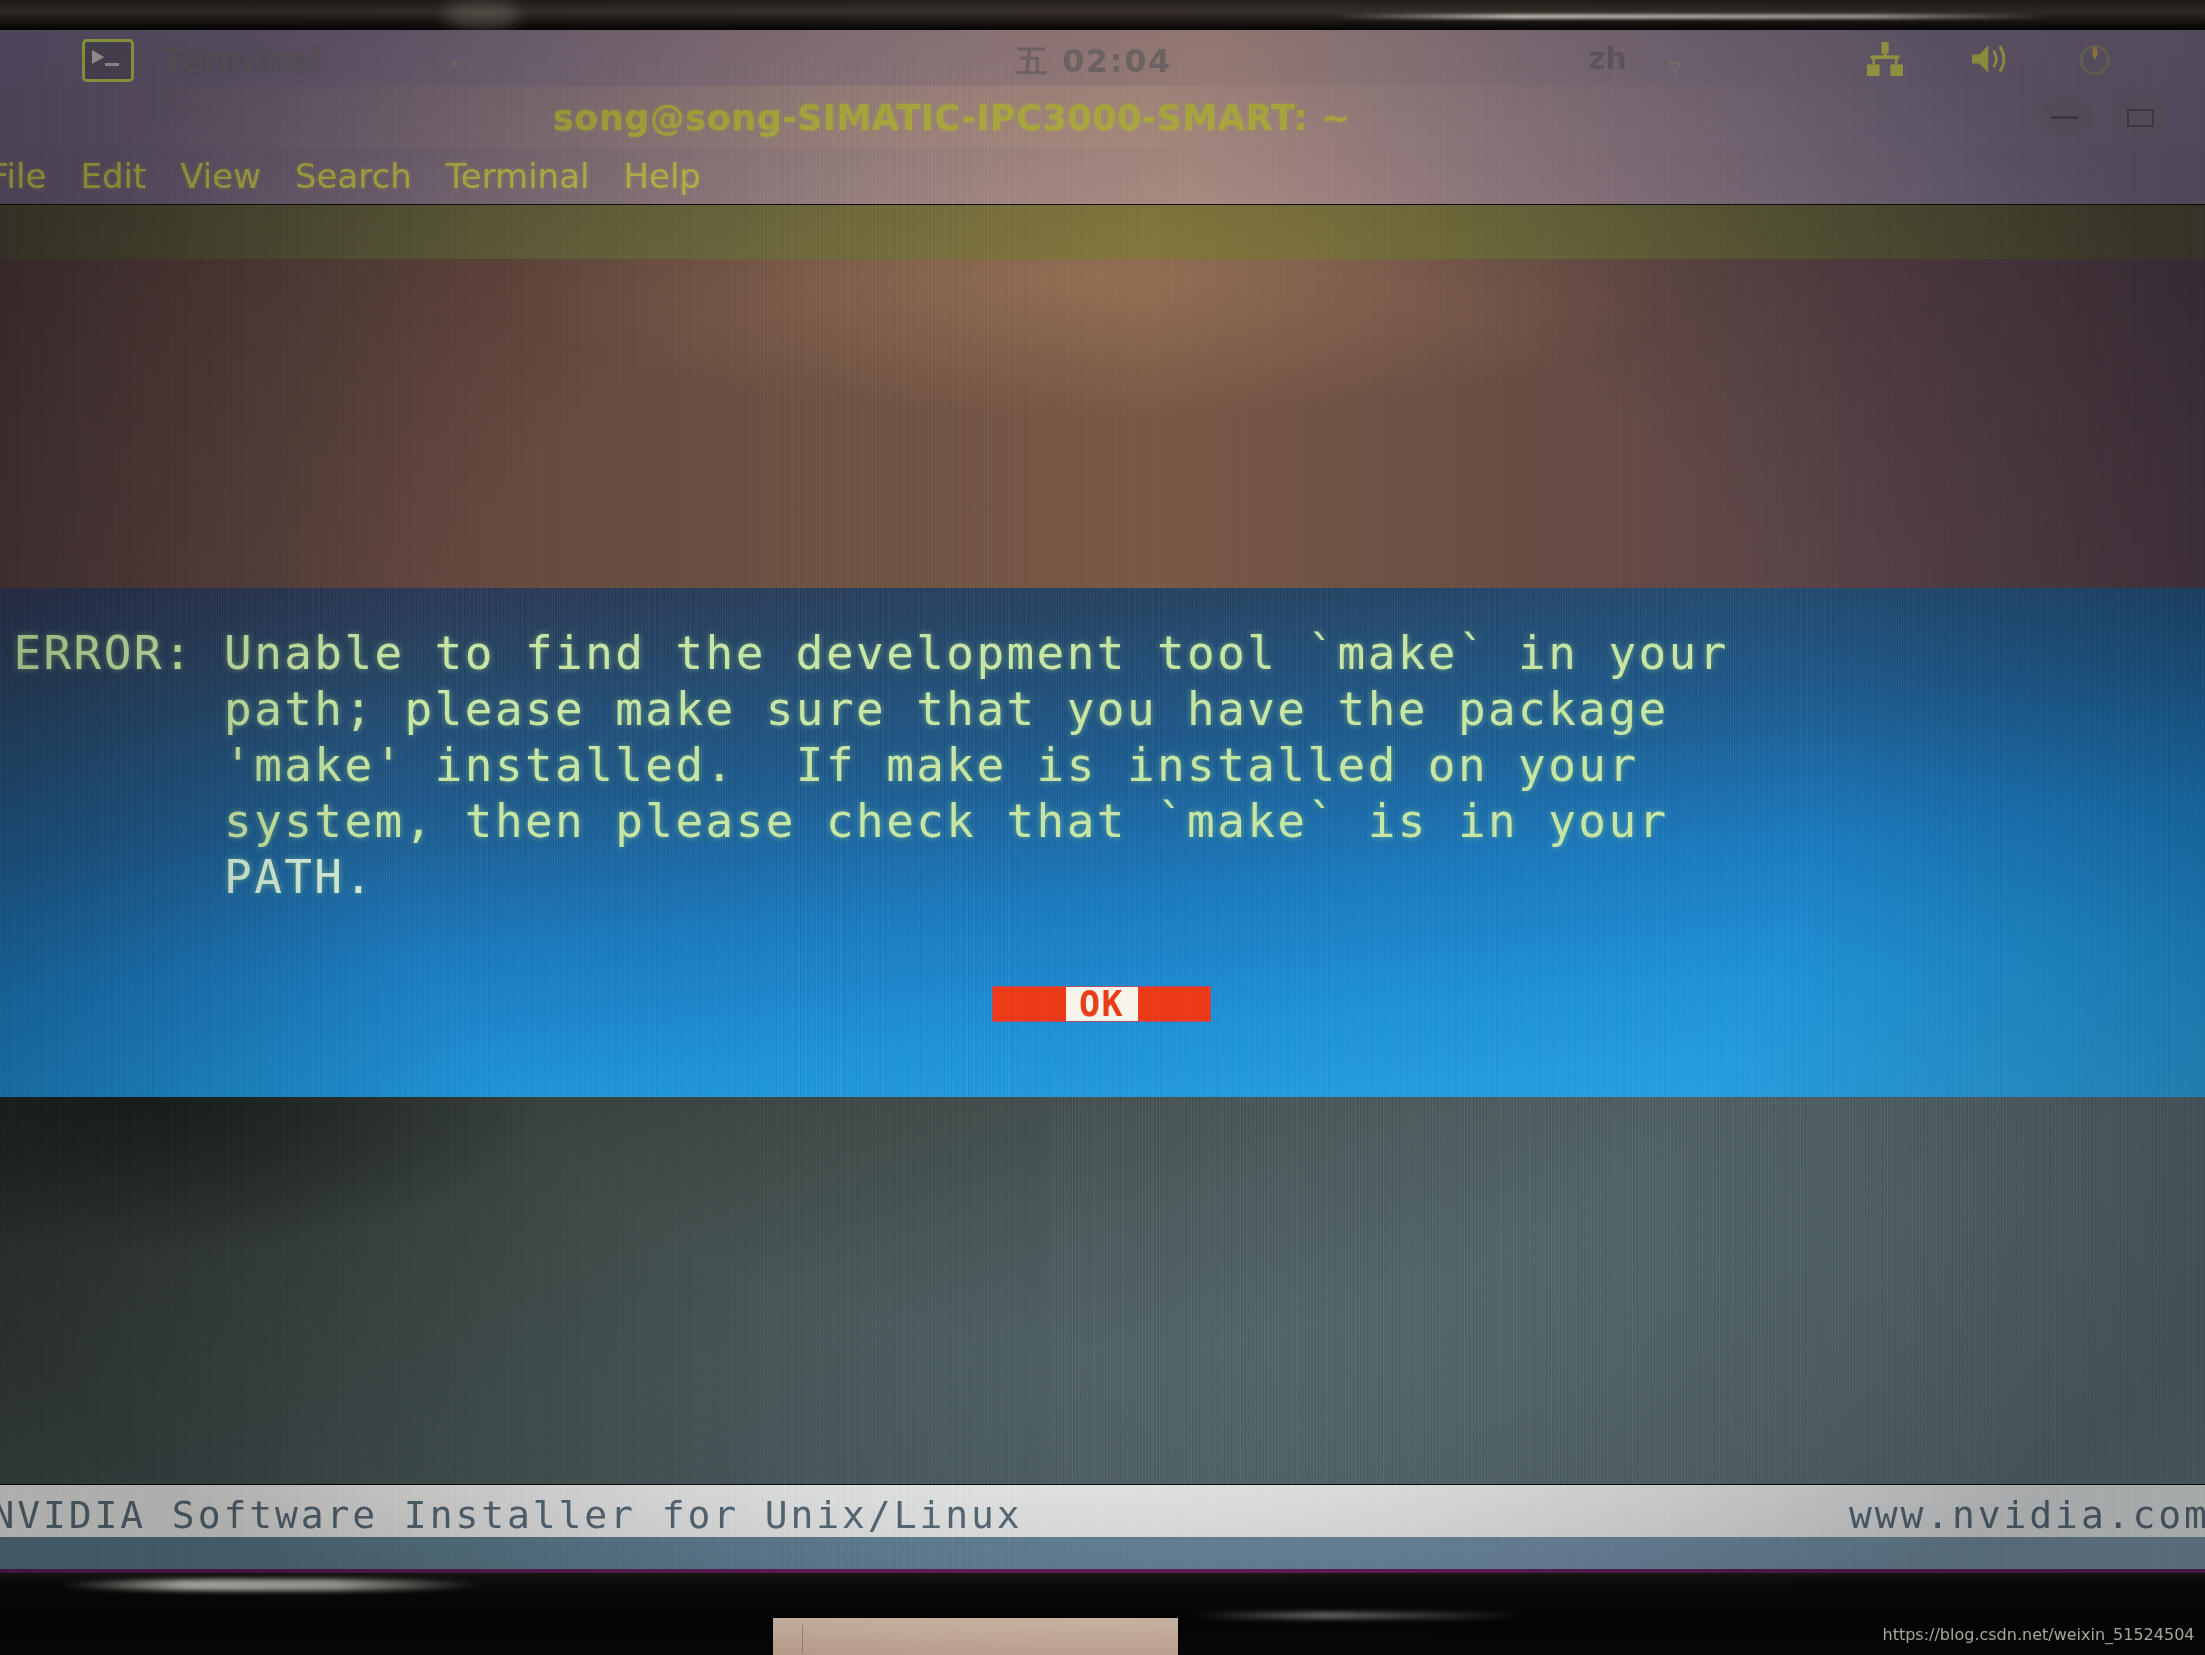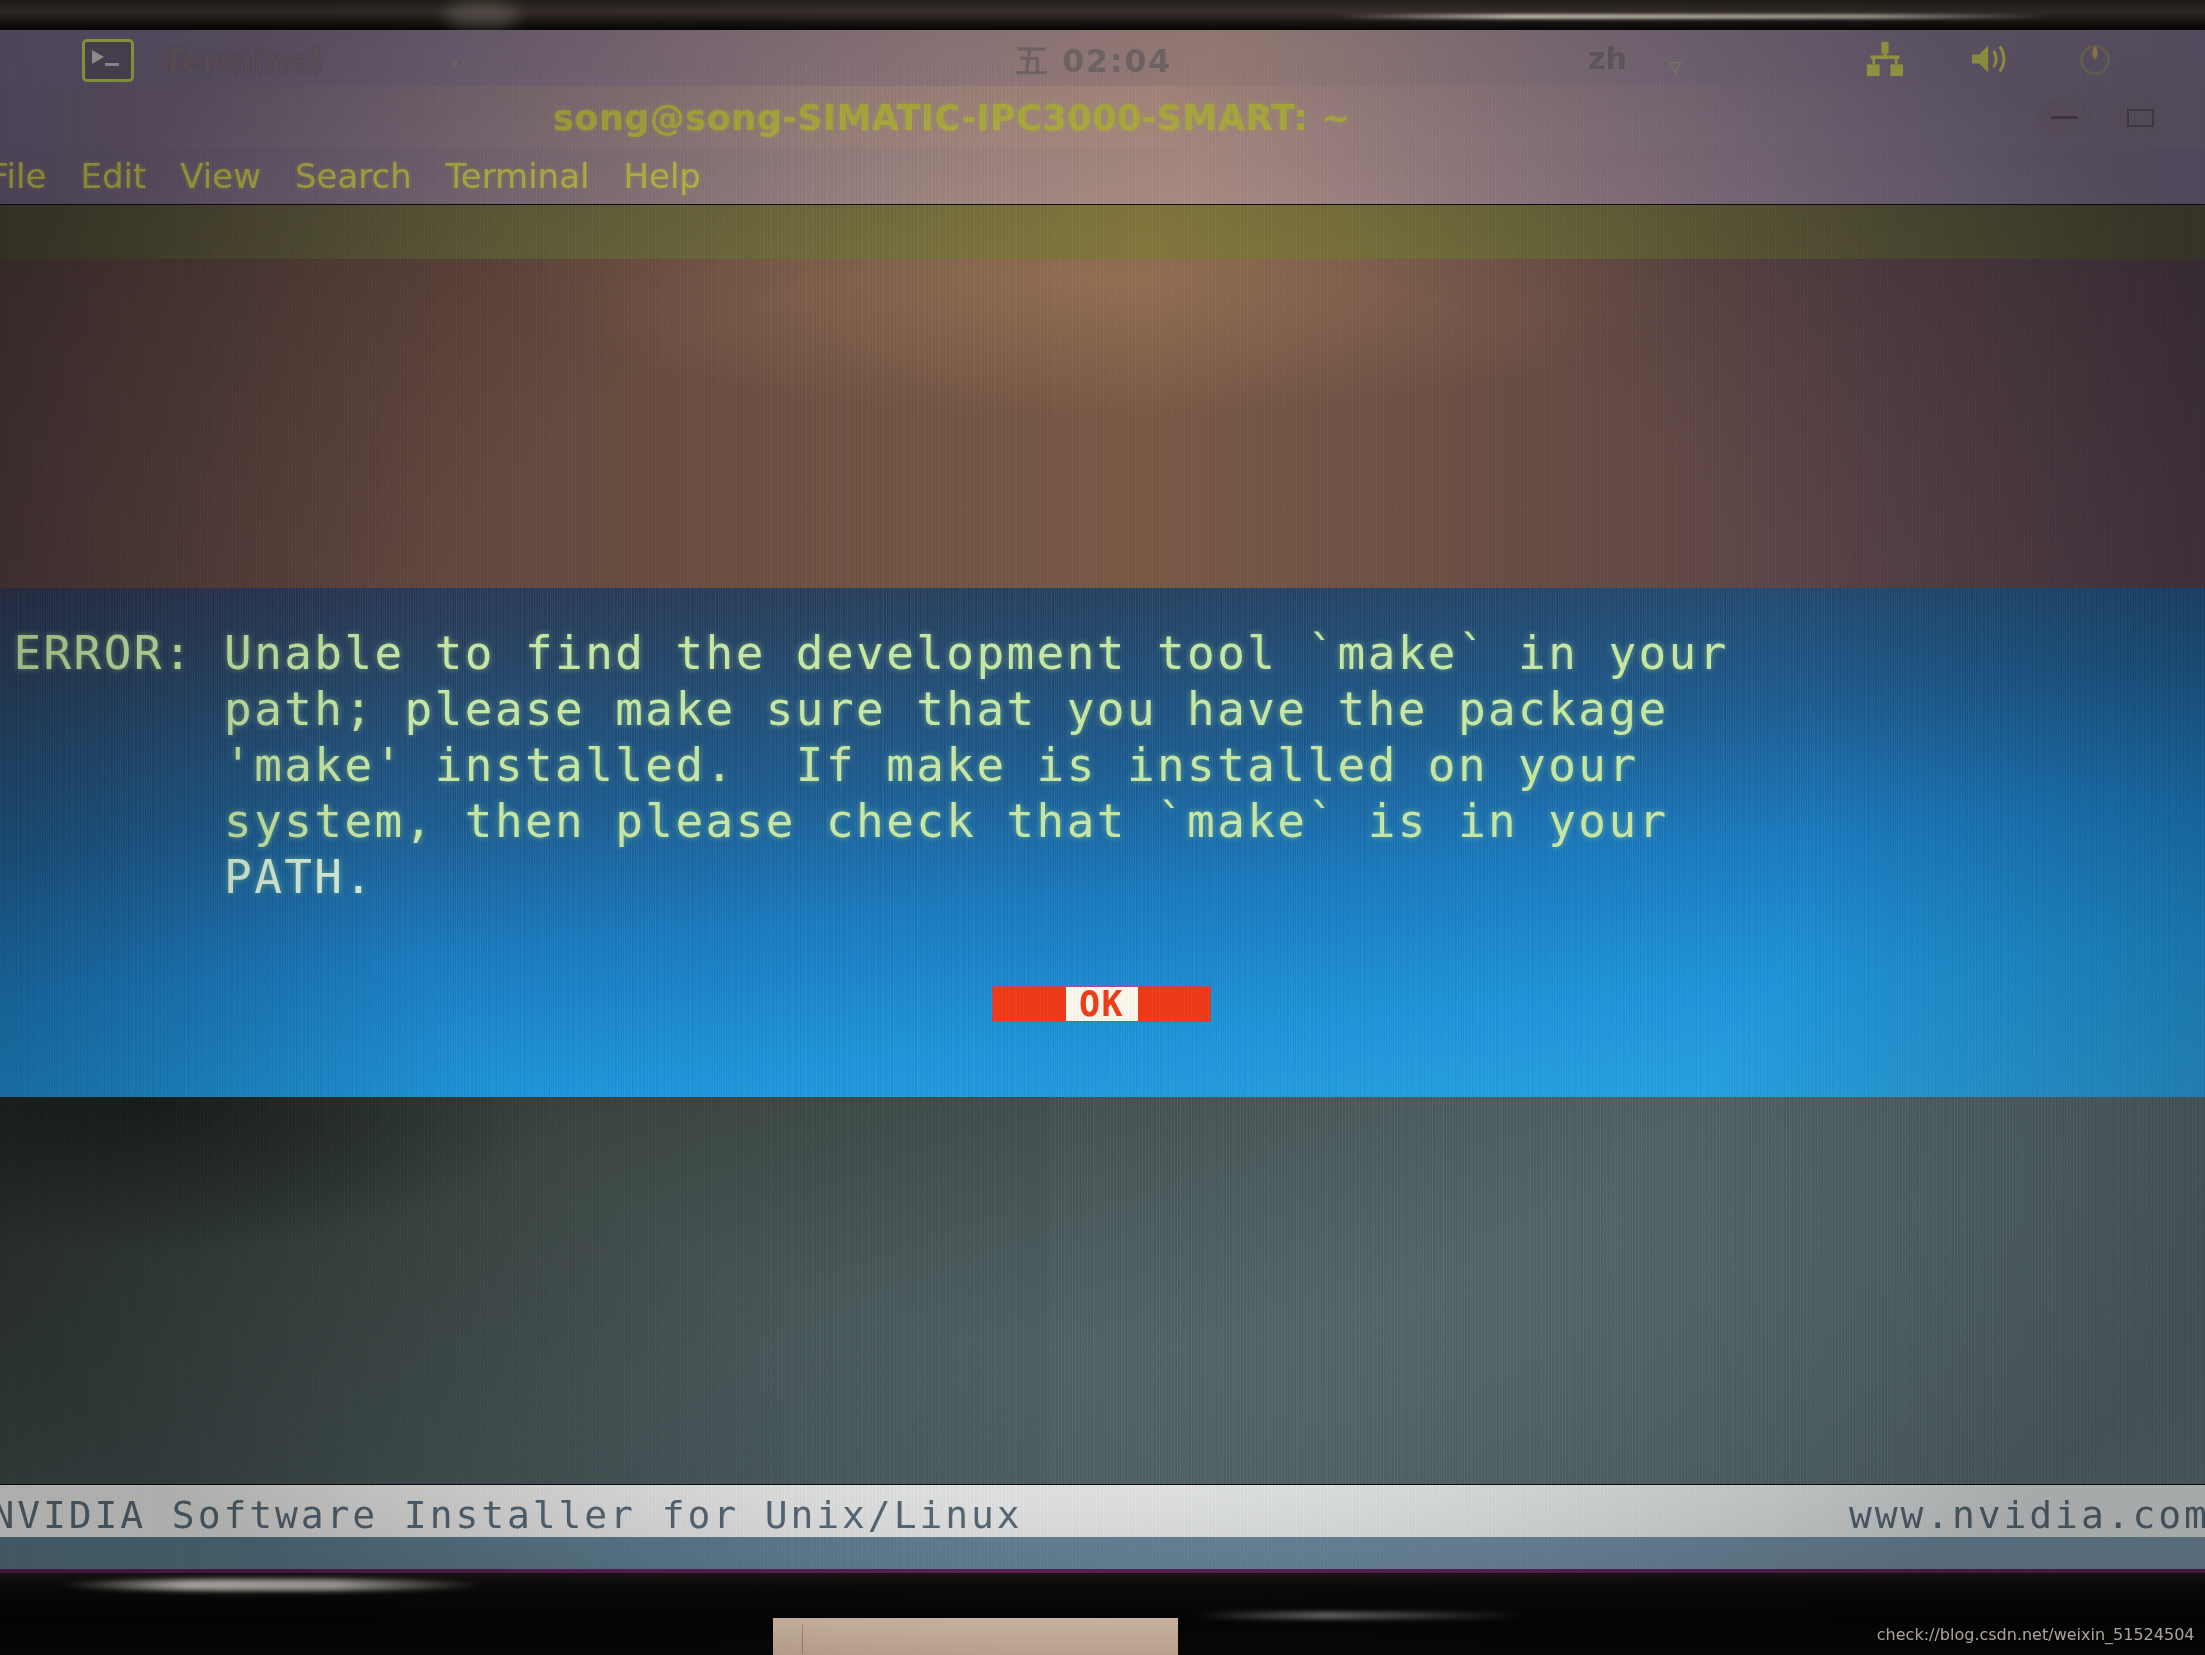--- a/index.html
+++ b/index.html
@@ -244,15 +244,15 @@
     <div class="moire"></div>
   </div>
 
   <div class="bezel-bottom"></div>
   <div class="bezel-bottom-gloss"></div>
   <div class="bezel-bottom-gloss2"></div>
   <div class="paper-note"></div>
 
   <div class="vignette"></div>
 
-  <div class="watermark">check://blog.csdn.net/weixin_51524504</div>
+  <div class="watermark">https://blog.csdn.net/weixin_51524504</div>
 </div>
 
 
 </body></html>

